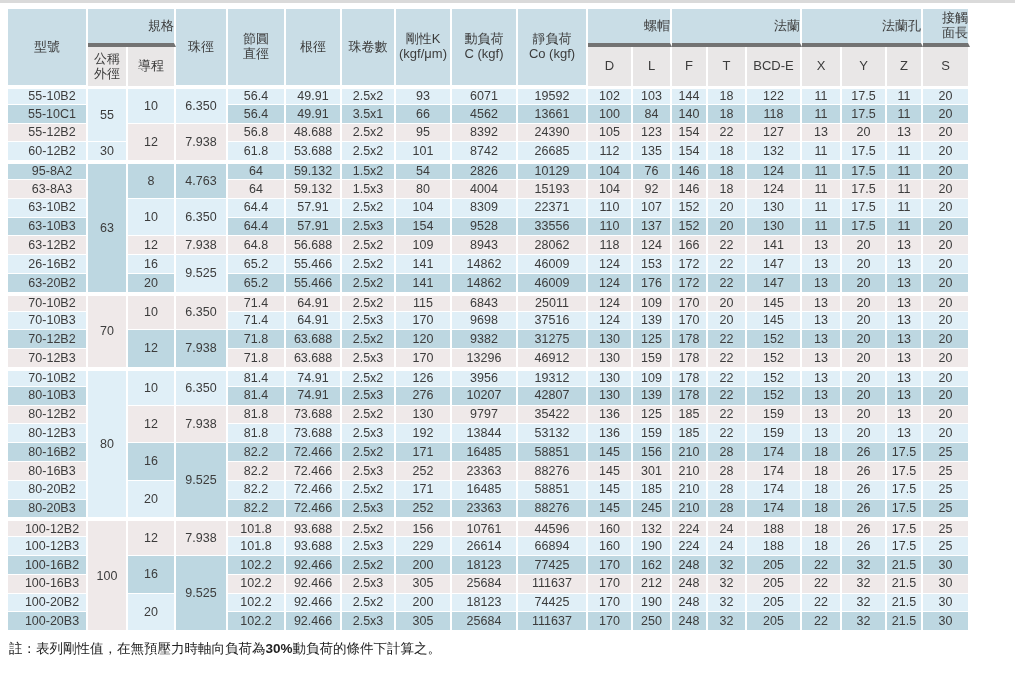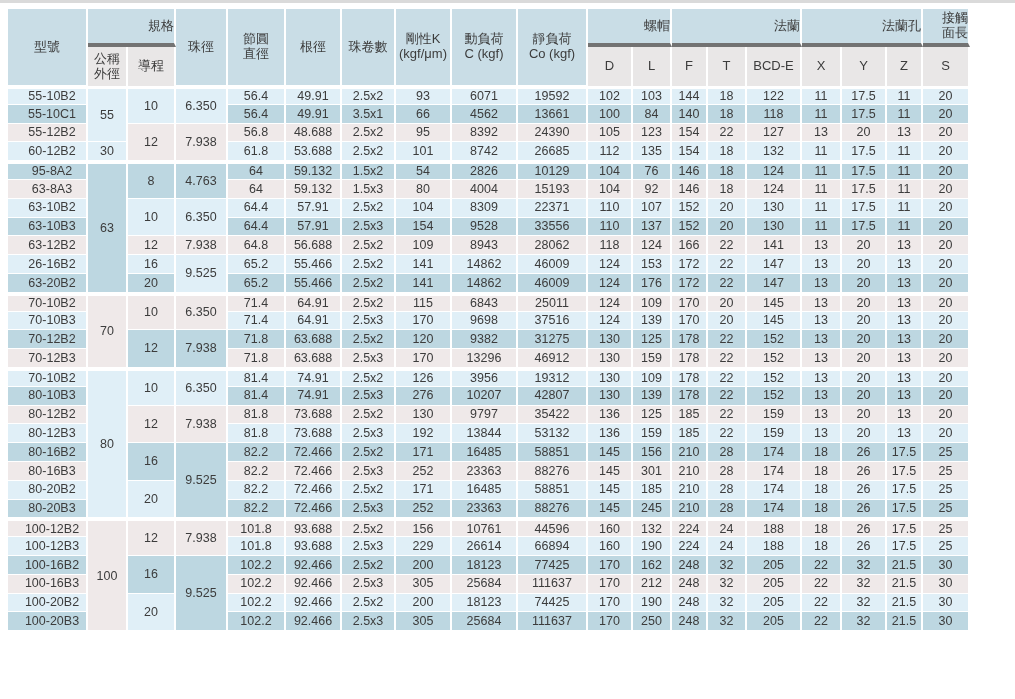--- a/index.html
+++ b/index.html
@@ -663,13 +663,14 @@
           <td>32</td>
           <td>205</td>
           <td>22</td>
           <td>32</td>
           <td>21.5</td>
           <td>30</td>
         </tr>
       </tbody>
   </table>
 
+  <p class="note"><span>註：表列剛性值，在無預壓力時軸向負荷為</span><b>30%</b><span>動負荷的條件下計算之。</span></p>
 </div>
 
 </body></html>

